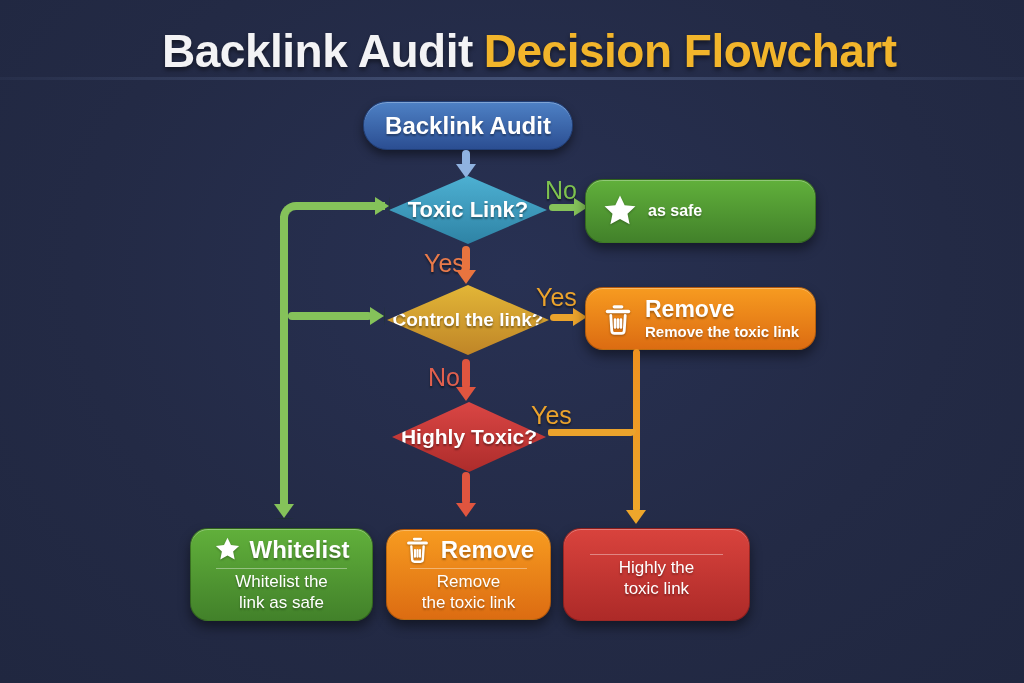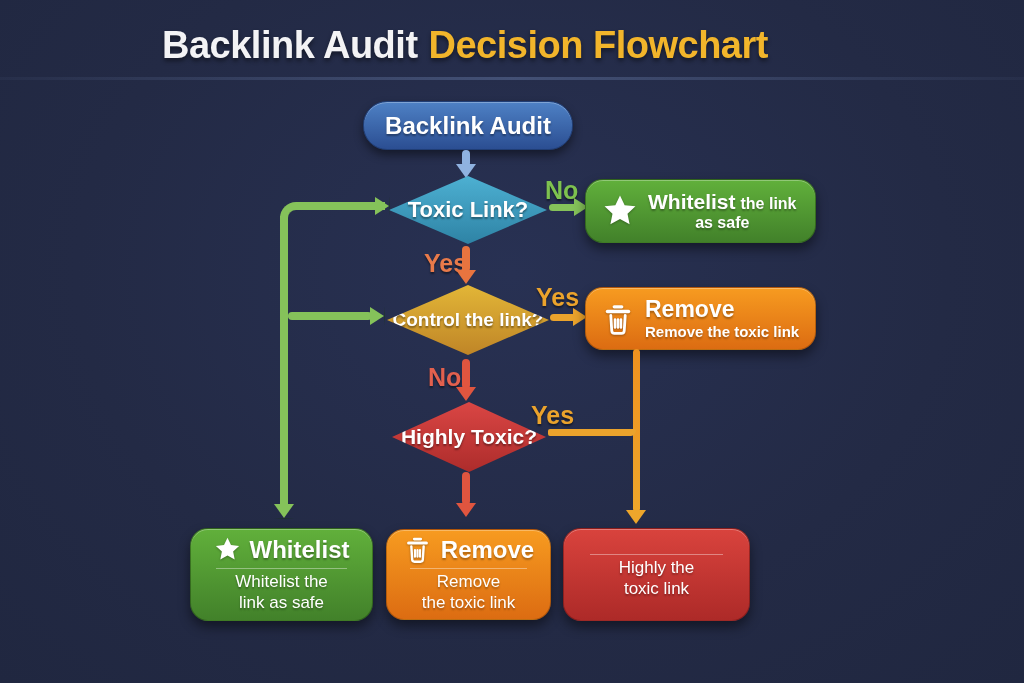--- a/index.html
+++ b/index.html
@@ -2,21 +2,21 @@
 <html><head>
 <meta charset="utf-8">
 <style>
   html,body{margin:0;padding:0;background:#1b2238;}
   .canvas{
     position:relative;width:1024px;height:683px;overflow:hidden;
     background:radial-gradient(ellipse at 50% 40%, #283153 0%, #232a45 60%, #202740 100%);
     font-family:"Liberation Sans", sans-serif;
   }
   
-  .title{position:absolute;left:162px;top:24px;font-size:38px;font-weight:700;
+  .title{position:absolute;left:162px;top:24px;font-size:46px;font-weight:700;
     letter-spacing:-0.5px;text-shadow:0 3px 4px rgba(0,0,0,.45);white-space:nowrap;}
   .title .t-white{color:#f3f3f5;margin-right:11px;}
   .title .t-gold{color:#f2b52b;}
   .title-rule{position:absolute;left:0;top:77px;width:1024px;height:3px;
     background:linear-gradient(90deg,rgba(120,140,185,.06),rgba(130,155,205,.32),rgba(120,140,185,.06));}
   
   .pill{position:absolute;left:363px;top:101px;width:208px;height:47px;border-radius:24px;
     background:linear-gradient(180deg,#4e81c5,#2b4e92);border:1px solid #203e76;
     box-shadow:0 5px 10px rgba(0,0,0,.45), inset 0 1px 0 rgba(255,255,255,.28);
     display:flex;align-items:center;justify-content:center;color:#fff;font-size:24px;
@@ -67,21 +67,21 @@
   .ah-r{border-top:9px solid transparent;border-bottom:9px solid transparent;border-left:14px solid #000;}
   .ah-d{border-left:10px solid transparent;border-right:10px solid transparent;border-top:14px solid #000;} .ah-d.blue{border-top-color:#8fb2e0;}
   .ah-r.green{border-left-color:#85c25a;} .ah-d.green{border-top-color:#85c25a;}
   .ah-d.orangearrow{border-top-color:#e8743f;}
   .ah-d.red{border-top-color:#e0553f;}
   .ah-r.gold{border-left-color:#eba32c;}
   .ah-d.deeporange{border-top-color:#eda62b;}
   .elbow-green{position:absolute;left:280px;top:202px;width:97px;height:18px;background:transparent;
     border-top:8px solid #85c25a;border-left:8px solid #85c25a;border-top-left-radius:16px;}
   
-  .edge-label{position:absolute;font-weight:700;font-size:25px;text-shadow:0 2px 2px rgba(0,0,0,.45);white-space:nowrap;}
+  .edge-label{position:absolute;font-weight:400;font-size:25px;text-shadow:0 2px 2px rgba(0,0,0,.45);white-space:nowrap;}
   .el-green{color:#7ec24f;} .el-coral{color:#e87a4a;} .el-gold{color:#eba32c;} .el-salmon{color:#e2604e;}
 </style>
 </head>
 <body>
 
 <div class="canvas">
 
   <div class="title">
     <span class="t-white">Backlink Audit</span><span class="t-gold">Decision Flowchart</span>
   </div>
@@ -102,21 +102,20 @@
   <div class="hline c-green" style="left:549px;top:204px;width:28px;height:7px;"></div>
   <div class="ah ah-r green" style="left:574px;top:198px;"></div>
 
   <div class="action green hbox wl-right">
     <span class="icon">
       <svg width="36" height="36" viewBox="0 0 24 24" fill="#ffffff">
           <path d="M12 1.6l3.1 6.5 7.2.8-5.3 4.9 1.4 7.1L12 17.3l-6.4 3.6 1.4-7.1L1.7 8.9l7.2-.8z"></path>
         </svg>
     </span>
     <span class="wl-col">
-      <span class="wl-l1"><span class="big">Whitelist</span><span>the link</span></span>
       <span class="wl-l2">as safe</span>
     </span>
   </div>
 
   <div class="edge-label el-coral" style="left:424px;top:249px;">Yes</div>
   <div class="vline c-orangearrow" style="left:462px;top:246px;width:8px;height:26px;"></div>
   <div class="ah ah-d orangearrow" style="left:456px;top:270px;"></div>
 
   <div class="diamond d2">
     <span>Control the link?</span>

